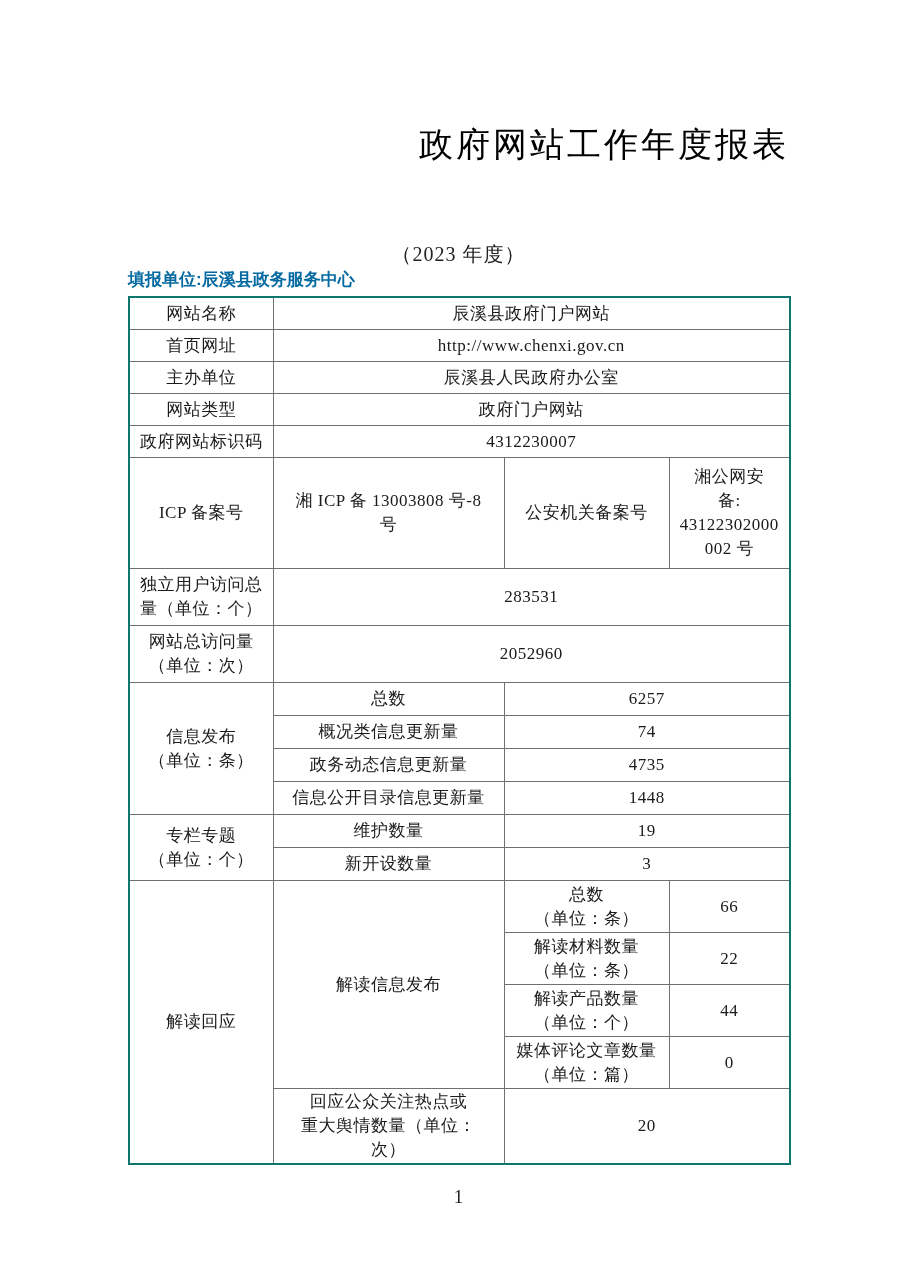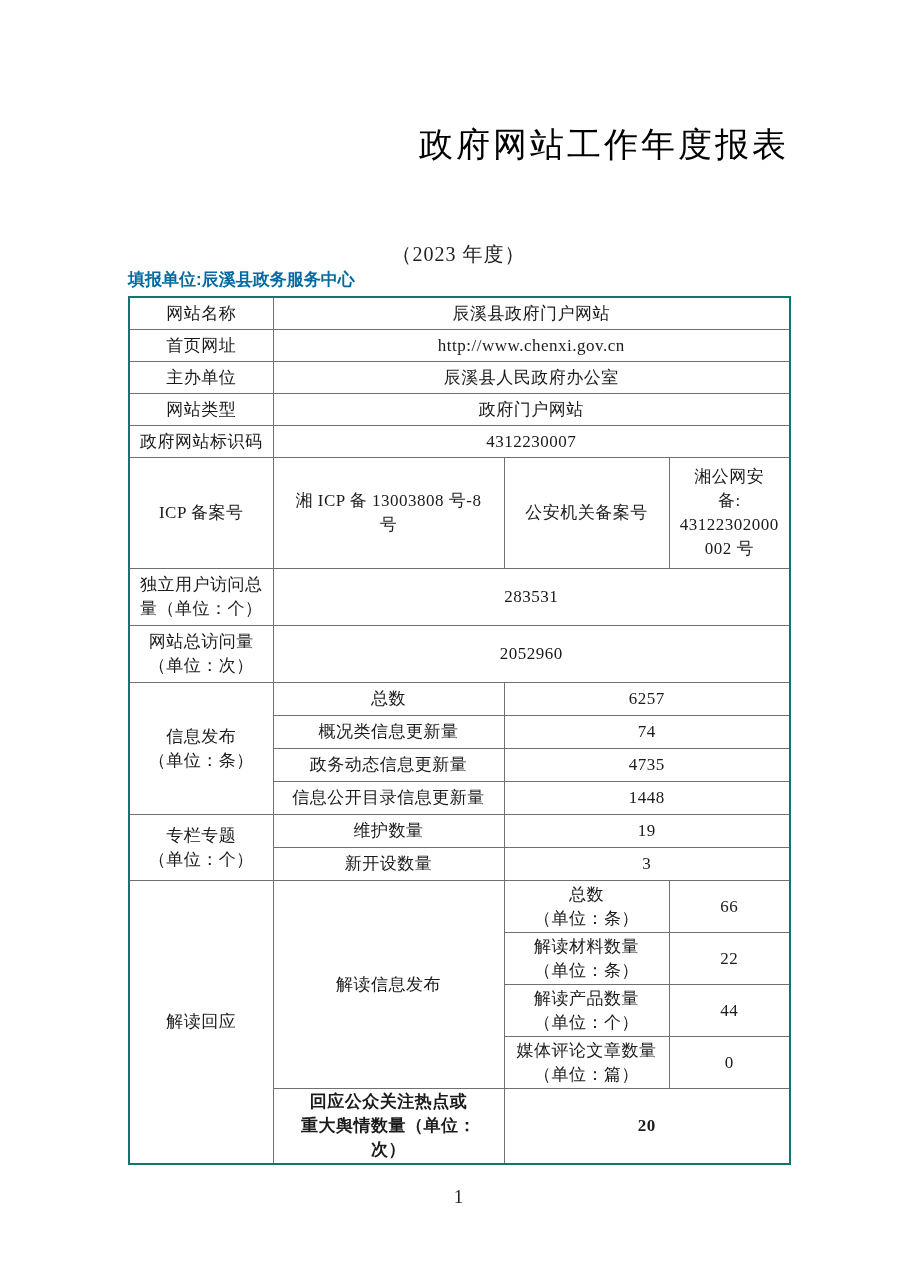--- a/index.html
+++ b/index.html
@@ -65,21 +65,21 @@
     padding: 1px 5px;
     white-space: pre-line;
     letter-spacing: 0.5px;
     overflow: hidden;
   }
   tr.h31  td { height: 29px; }
   tr.hicp td { height: 108px; }
   tr.h56  td { height: 54px; }
   tr.h32  td { height: 30px; }
   tr.h51  td { height: 49px; }
-  tr.h73  td { height: 71px; font-weight: bold; }
+  tr.h73  td { height: 71px; }
   .page-number {
     position: absolute;
     left: 0; top: 1186px;
     width: 100%;
     text-align: center;
     font-size: 19px;
     color: #222;
   }
 </style>
 </head>

